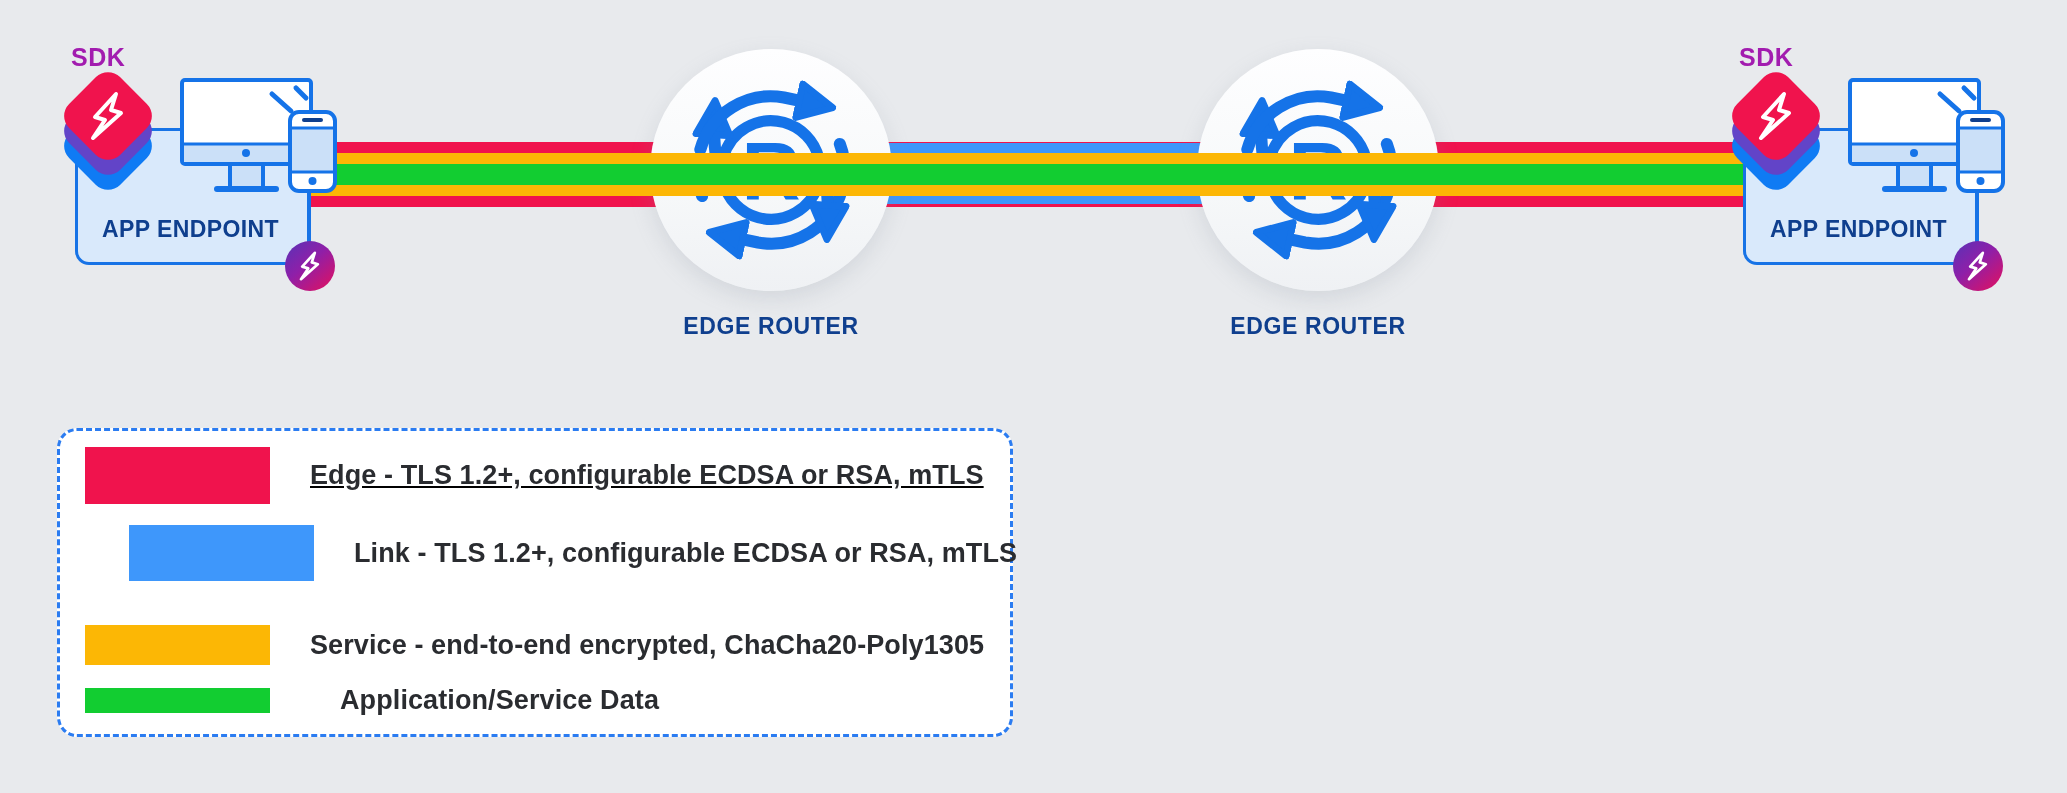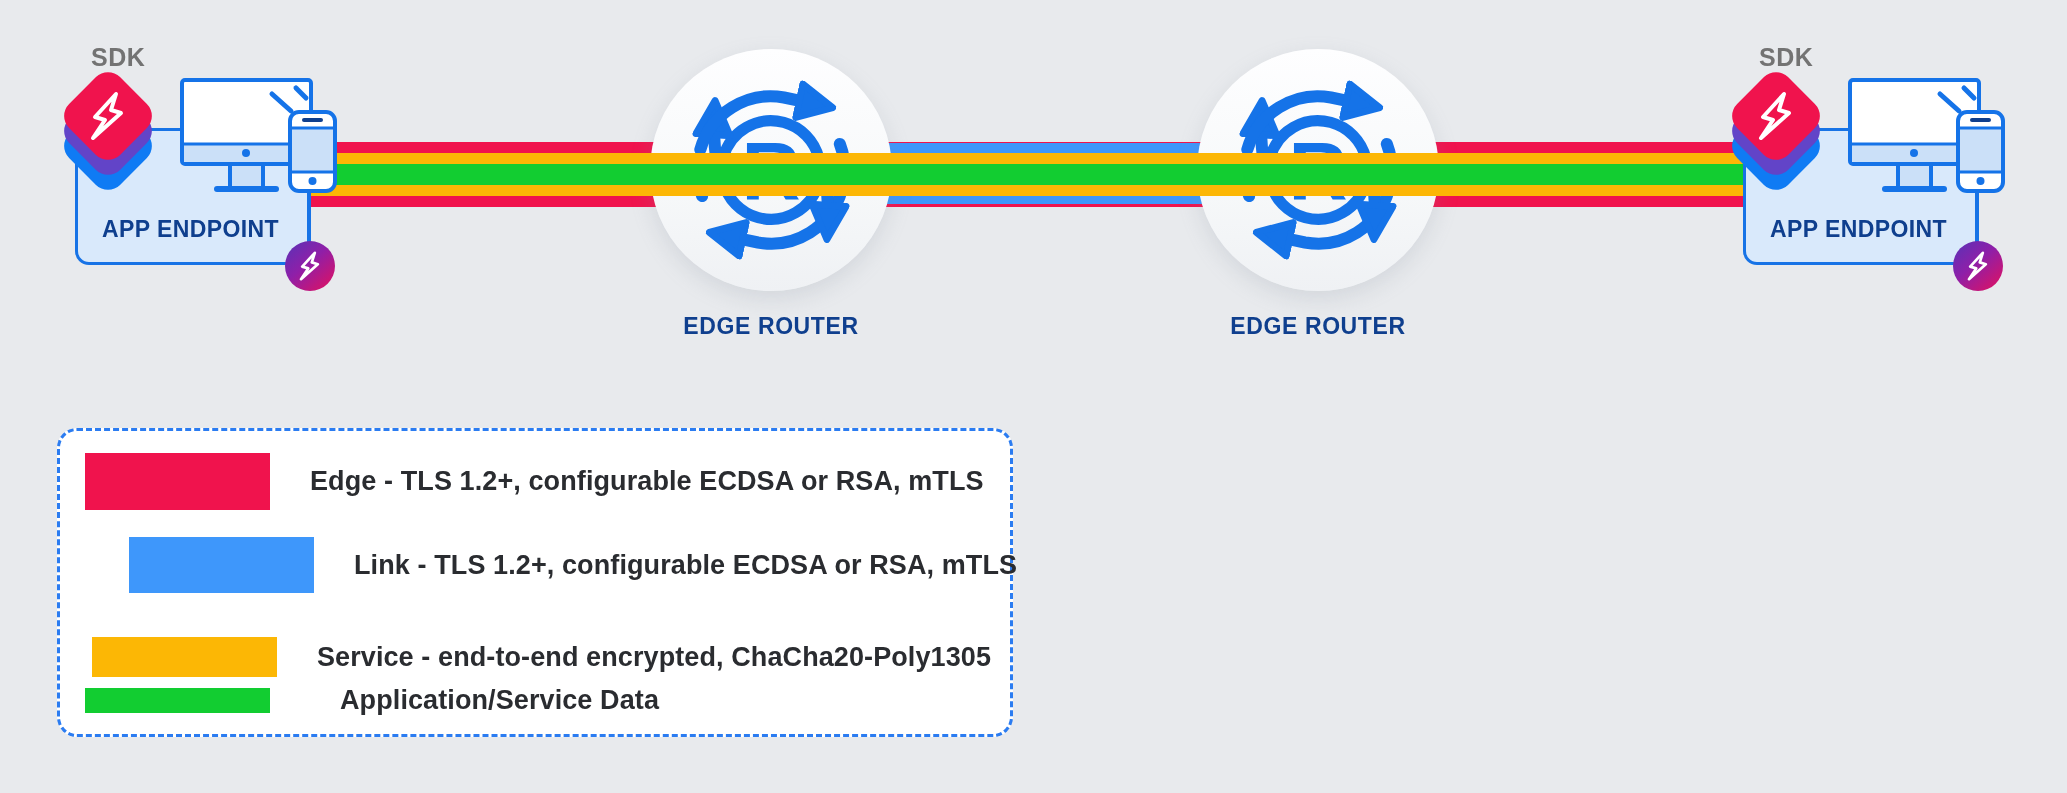--- a/index.html
+++ b/index.html
@@ -28,21 +28,21 @@
     box-shadow:0 8px 22px rgba(130,140,155,0.20);
   }
   .router svg.router-icon{position:absolute;left:28px;top:28px;width:186px;height:186px;}
   .router .router-label{
     position:absolute;left:-40px;top:264px;width:322px;text-align:center;
     color:#0F3F8E;font-size:23px;font-weight:600;letter-spacing:0.6px;
   }
 
   
   .endpoint{position:absolute;top:40px;width:290px;height:260px;}
-  .endpoint .sdk-label{position:absolute;left:36px;top:3px;color:#737373;font-size:25px;font-weight:600;letter-spacing:0.5px;}
+  .endpoint .sdk-label{position:absolute;left:16px;top:3px;color:#a21caf;font-size:25px;font-weight:600;letter-spacing:0.5px;}
   .endpoint .box{
     position:absolute;left:20px;top:88px;width:235px;height:137px;
     background:#D9E9FB;border:3px solid #1773E6;border-radius:14px;box-sizing:border-box;
   }
   .endpoint .box-label{
     position:absolute;left:20px;top:176px;width:231px;text-align:center;
     color:#0F3F8E;font-size:23px;font-weight:600;letter-spacing:0.4px;
   }
   .endpoint .connector{position:absolute;left:253px;top:150px;width:3px;height:86px;background:#1773E6;}
   .endpoint svg.monitor{position:absolute;left:125px;top:38px;width:133px;height:115px;}
@@ -64,23 +64,23 @@
   
   .legend{
     position:absolute;left:57px;top:428px;width:956px;height:309px;box-sizing:border-box;
     background:#FFFFFF;border:3px dashed #2B7CF1;border-radius:20px;
   }
   .legend-row{position:absolute;left:25px;right:12px;display:flex;align-items:center;}
   .legend-row .swatch{width:185px;flex:0 0 185px;height:100%;}
   .legend-row .legend-text{
     margin-left:40px;color:#2A2C30;font-size:27px;font-weight:600;letter-spacing:0.1px;white-space:nowrap;
   }
-  .legend-row.r1{top:22px;height:57px;}
-  .legend-row.r2{top:106px;height:56px;padding-left:44px;}
-  .legend-row.r3{top:206px;height:40px;justify-content:center;}
+  .legend-row.r1{top:16px;height:57px;text-decoration:underline;}
+  .legend-row.r2{top:94px;height:56px;padding-left:44px;}
+  .legend-row.r3{top:194px;height:40px;}
   .legend-row.r4{top:257px;height:25px;gap:30px;}
 </style>
 </head>
 <body>
 
 <div class="stage">
 
   <div class="band edge-top" style="background-color: rgb(240, 19, 77);"></div>
   <div class="band edge-bottom" style="background-color: rgb(240, 19, 77);"></div>
   <div class="band link-seg link-top" style="background-color: rgb(62, 151, 251);"></div>

